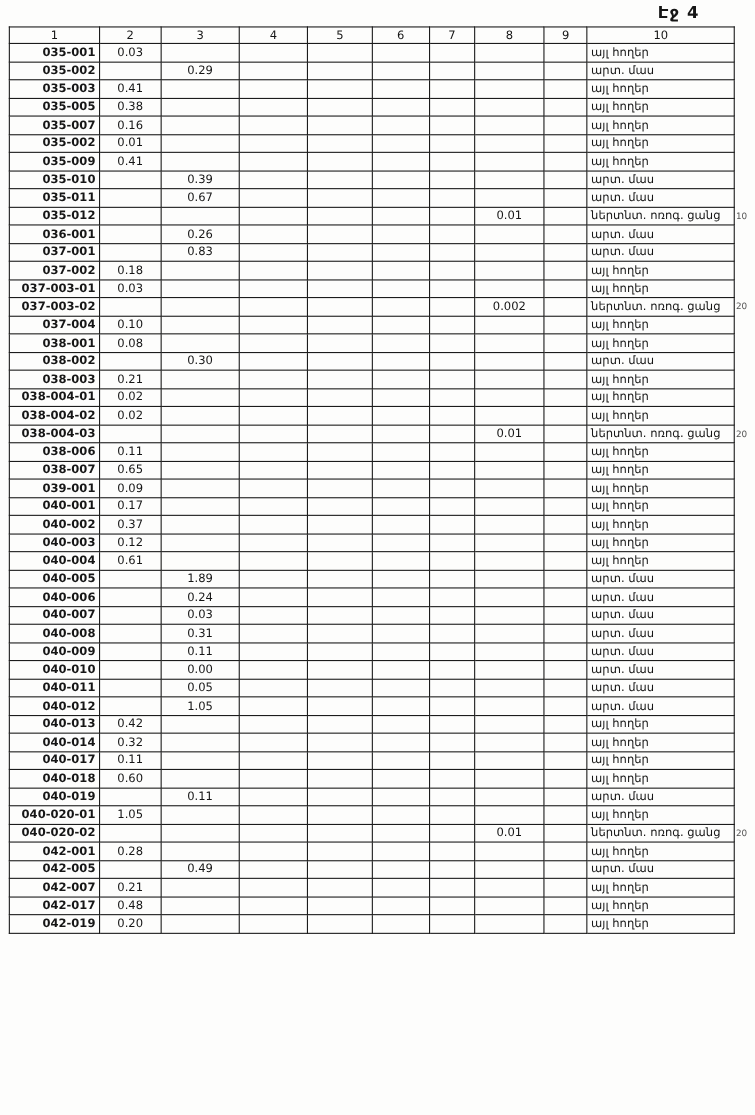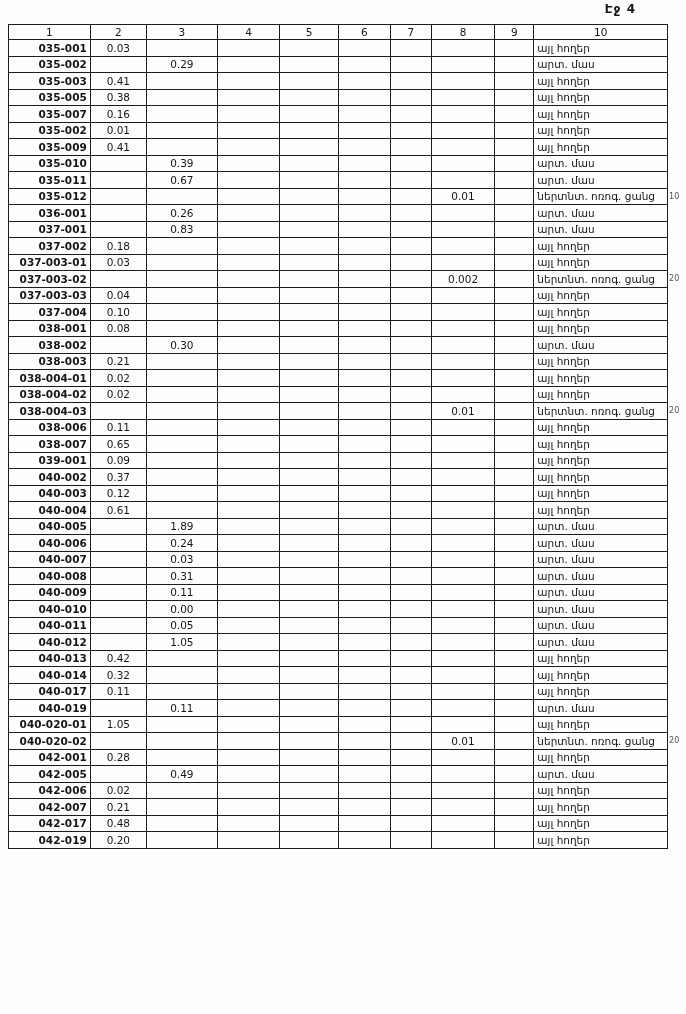--- a/index.html
+++ b/index.html
@@ -6,21 +6,21 @@
   body{
     width:686px;height:1014px;
     background:#fdfdfc;
     color:#161616;
     font-family:"DejaVu Sans","Liberation Sans",sans-serif;
     overflow:hidden;
   }
   .page{position:relative;width:686px;height:1014px;}
   .page-label{
     position:absolute;top:2px;right:50px;
-    font-size:12px;font-weight:bold;letter-spacing:1px;
+    font-size:15px;font-weight:bold;letter-spacing:1px;
   }
   .table-wrap{position:absolute;top:24px;left:8px;}
   table{
     border-collapse:collapse;
     table-layout:fixed;
   }
   col.c1{width:82px;}
   col.c2{width:57px;}
   col.c3{width:72px;}
   col.c4{width:64px;}
@@ -279,33 +279,20 @@
             <td class="empty"></td>
             <td class="empty"></td>
             <td class="empty"></td>
             <td class="empty"></td>
             <td class="num">0.002</td>
             <td class="empty"></td>
             <td class="label">ներտնտ. ոռոգ. ցանց</td>
             <td class="note">20</td>
           </tr>
           <tr>
-            <td class="code">037-003-03</td>
-            <td class="num">0.04</td>
-            <td class="empty"></td>
-            <td class="empty"></td>
-            <td class="empty"></td>
-            <td class="empty"></td>
-            <td class="empty"></td>
-            <td class="empty"></td>
-            <td class="empty"></td>
-            <td class="label">այլ հողեր</td>
-            <td class="note"></td>
-          </tr>
-          <tr>
             <td class="code">037-004</td>
             <td class="num">0.10</td>
             <td class="empty"></td>
             <td class="empty"></td>
             <td class="empty"></td>
             <td class="empty"></td>
             <td class="empty"></td>
             <td class="empty"></td>
             <td class="empty"></td>
             <td class="label">այլ հողեր</td>
@@ -422,20 +409,33 @@
             <td class="empty"></td>
             <td class="empty"></td>
             <td class="empty"></td>
             <td class="empty"></td>
             <td class="empty"></td>
             <td class="empty"></td>
             <td class="label">այլ հողեր</td>
             <td class="note"></td>
           </tr>
           <tr>
+            <td class="code">040-001</td>
+            <td class="num">0.17</td>
+            <td class="empty"></td>
+            <td class="empty"></td>
+            <td class="empty"></td>
+            <td class="empty"></td>
+            <td class="empty"></td>
+            <td class="empty"></td>
+            <td class="empty"></td>
+            <td class="label">այլ հողեր</td>
+            <td class="note"></td>
+          </tr>
+          <tr>
             <td class="code">040-002</td>
             <td class="num">0.37</td>
             <td class="empty"></td>
             <td class="empty"></td>
             <td class="empty"></td>
             <td class="empty"></td>
             <td class="empty"></td>
             <td class="empty"></td>
             <td class="empty"></td>
             <td class="label">այլ հողեր</td>
@@ -604,20 +604,33 @@
             <td class="empty"></td>
             <td class="empty"></td>
             <td class="empty"></td>
             <td class="empty"></td>
             <td class="empty"></td>
             <td class="empty"></td>
             <td class="label">այլ հողեր</td>
             <td class="note"></td>
           </tr>
           <tr>
+            <td class="code">040-018</td>
+            <td class="num">0.60</td>
+            <td class="empty"></td>
+            <td class="empty"></td>
+            <td class="empty"></td>
+            <td class="empty"></td>
+            <td class="empty"></td>
+            <td class="empty"></td>
+            <td class="empty"></td>
+            <td class="label">այլ հողեր</td>
+            <td class="note"></td>
+          </tr>
+          <tr>
             <td class="code">040-019</td>
             <td class="empty"></td>
             <td class="num">0.11</td>
             <td class="empty"></td>
             <td class="empty"></td>
             <td class="empty"></td>
             <td class="empty"></td>
             <td class="empty"></td>
             <td class="empty"></td>
             <td class="label">արտ. մաս</td>
@@ -666,33 +679,20 @@
             <td class="code">042-005</td>
             <td class="empty"></td>
             <td class="num">0.49</td>
             <td class="empty"></td>
             <td class="empty"></td>
             <td class="empty"></td>
             <td class="empty"></td>
             <td class="empty"></td>
             <td class="empty"></td>
             <td class="label">արտ. մաս</td>
-            <td class="note"></td>
-          </tr>
-          <tr>
-            <td class="code">042-006</td>
-            <td class="num">0.02</td>
-            <td class="empty"></td>
-            <td class="empty"></td>
-            <td class="empty"></td>
-            <td class="empty"></td>
-            <td class="empty"></td>
-            <td class="empty"></td>
-            <td class="empty"></td>
-            <td class="label">այլ հողեր</td>
             <td class="note"></td>
           </tr>
           <tr>
             <td class="code">042-007</td>
             <td class="num">0.21</td>
             <td class="empty"></td>
             <td class="empty"></td>
             <td class="empty"></td>
             <td class="empty"></td>
             <td class="empty"></td>

